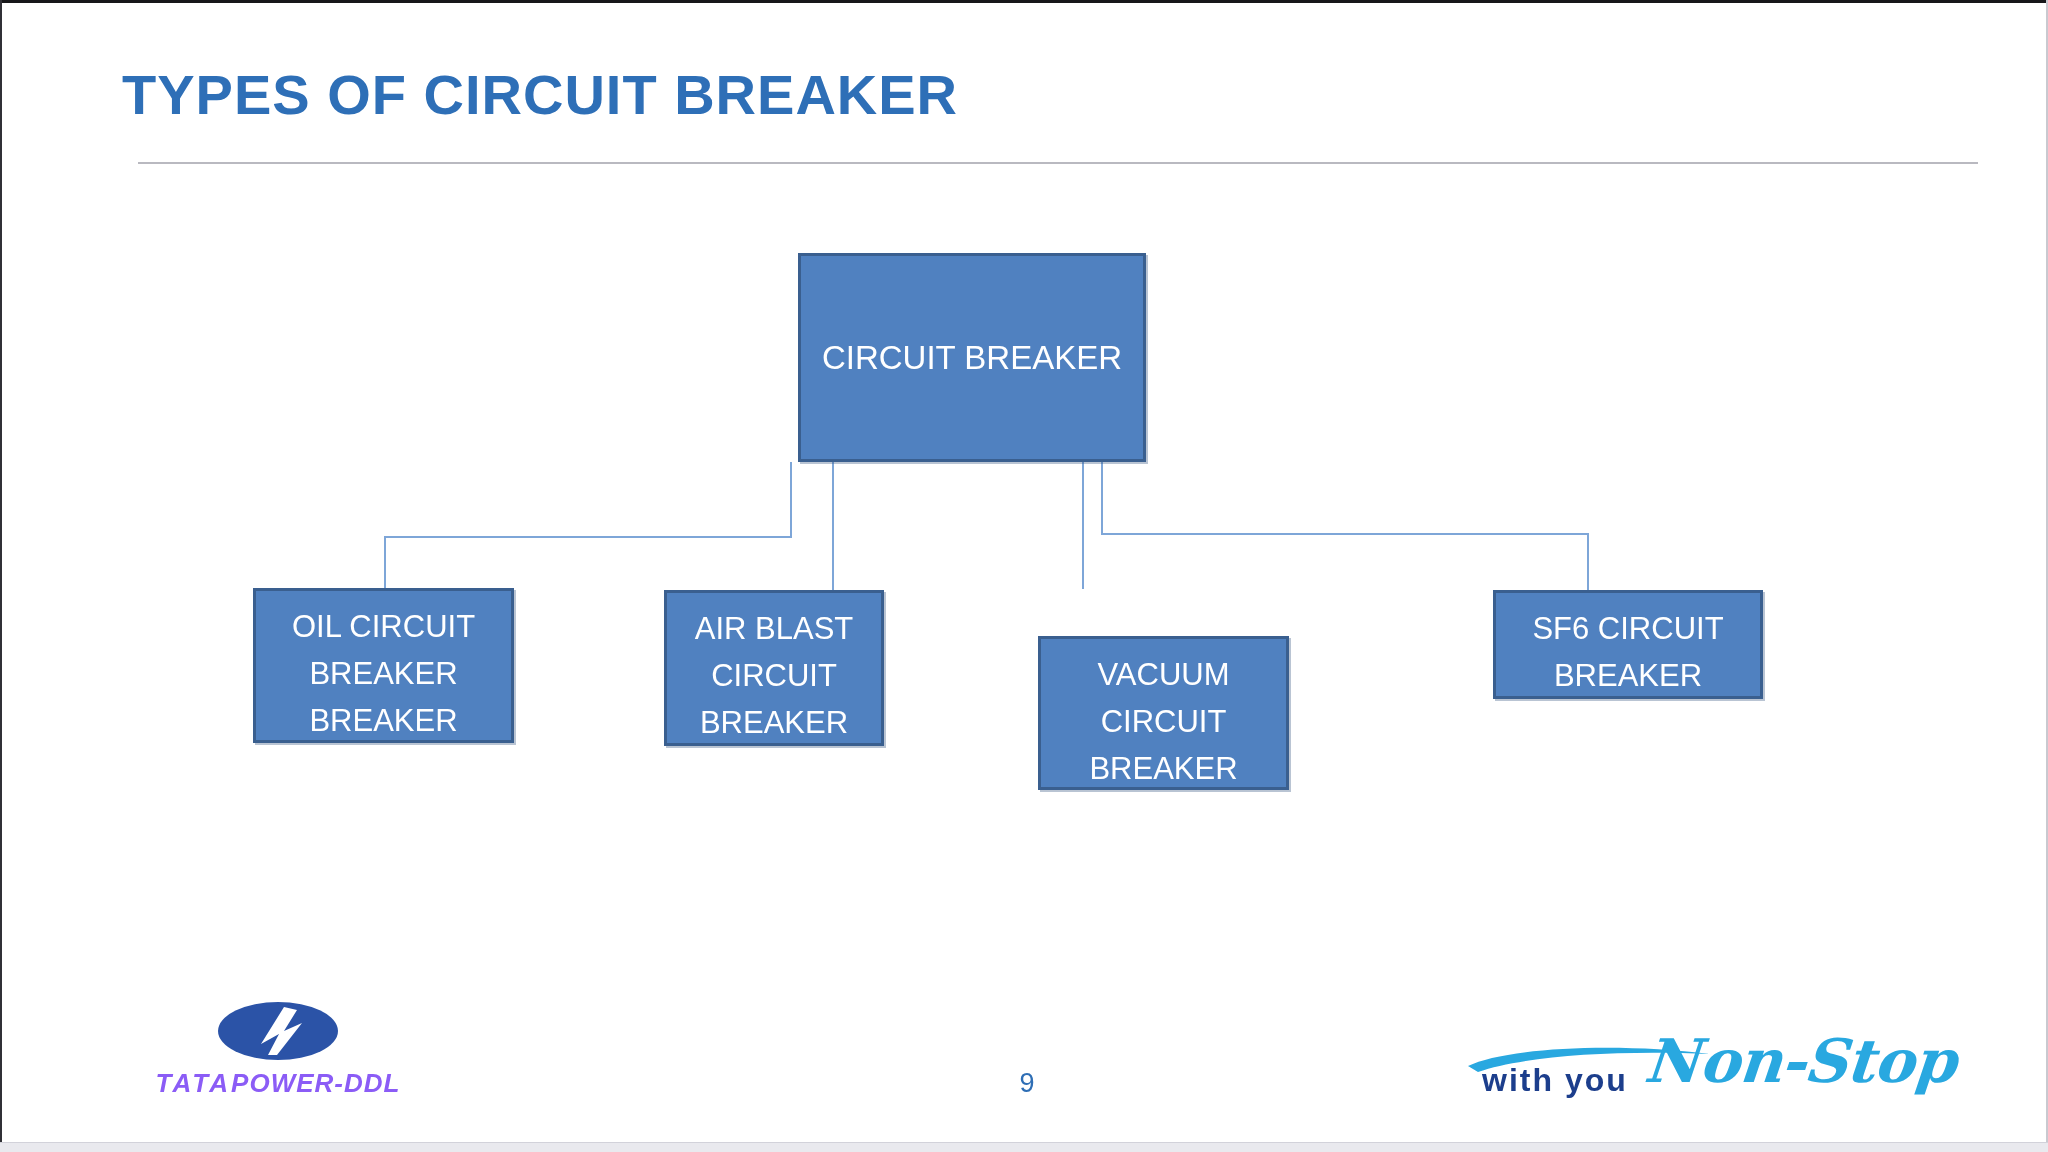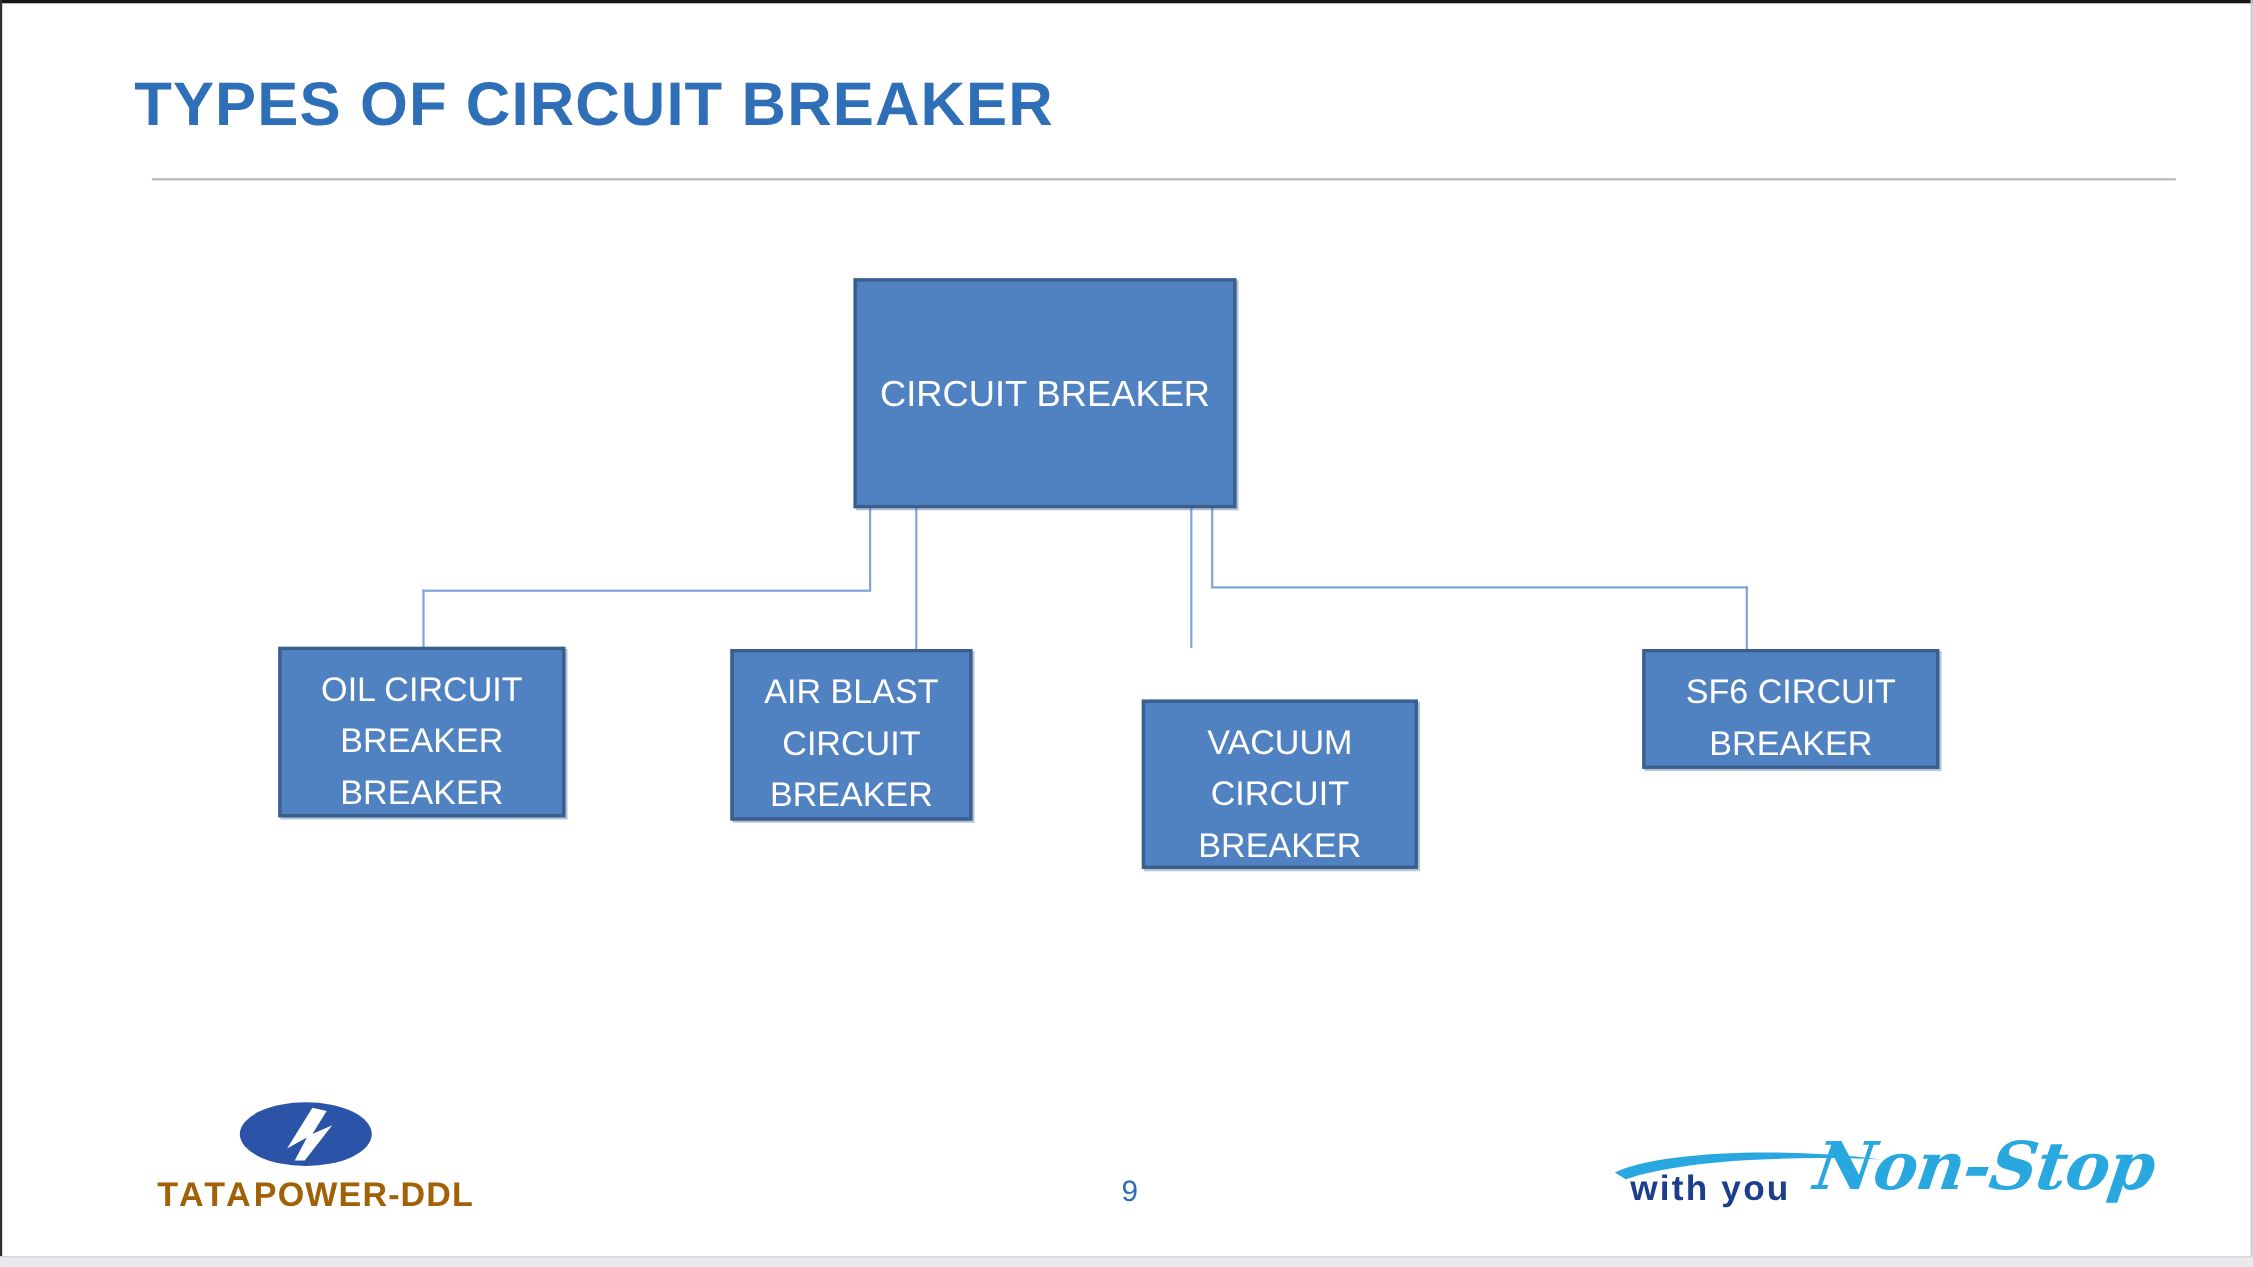--- a/index.html
+++ b/index.html
@@ -21,21 +21,21 @@
   .title-rule{position:absolute;left:138px;top:162px;width:1840px;height:2px;background:#b9b9c0;}
 
   
   .node{
     position:absolute;box-sizing:border-box;
     background:#5081c0;border:3px solid #3a5f8f;
     color:#ffffff;text-align:center;
     box-shadow:2px 2px 0 rgba(54,86,128,0.35);
   }
   .node-root{
-    left:776px;top:253px;width:348px;height:209px;
+    left:798px;top:253px;width:348px;height:209px;
     display:flex;align-items:center;justify-content:center;
     font-size:33px;
     text-align:right;
   }
   .node-child{
     font-size:31px;line-height:47px;white-space:pre-line;
     padding-top:12px;
   }
   .node-oil{left:253px;top:588px;width:261px;height:155px;}
   .node-air{left:664px;top:590px;width:220px;height:156px;}
@@ -52,21 +52,21 @@
   .conn-d{left:832px;top:462px;height:129px;}
   .conn-e{left:1082px;top:462px;height:127px;}
   .conn-f{left:1101px;top:462px;height:72px;}
   .conn-g{left:1101px;top:533px;width:488px;}
   .conn-h2{left:1587px;top:533px;height:58px;}
 
   
   .logo-wrap{position:absolute;left:143px;top:1000px;width:270px;text-align:center;}
   .logo-mark{display:block;margin:0 auto;}
   .logo-text{
-    margin-top:6px;color:#a16207;font-size:31px;font-weight:bold;white-space:nowrap;
+    margin-top:6px;color:#8b5cf6;font-size:26px;font-weight:bold;white-space:nowrap;font-style:italic;
   }
   .logo-text .brand{letter-spacing:3px;font-weight:900;}
   .logo-text .suffix{letter-spacing:1px;}
   .page-number{
     position:absolute;left:1012px;top:1068px;width:30px;text-align:center;
     color:#2e6eb5;font-size:27px;
   }
   .tagline{position:absolute;left:1462px;top:1030px;width:520px;height:90px;}
   .tagline-swoosh{position:absolute;left:2px;top:10px;}
   .tagline-prefix{

